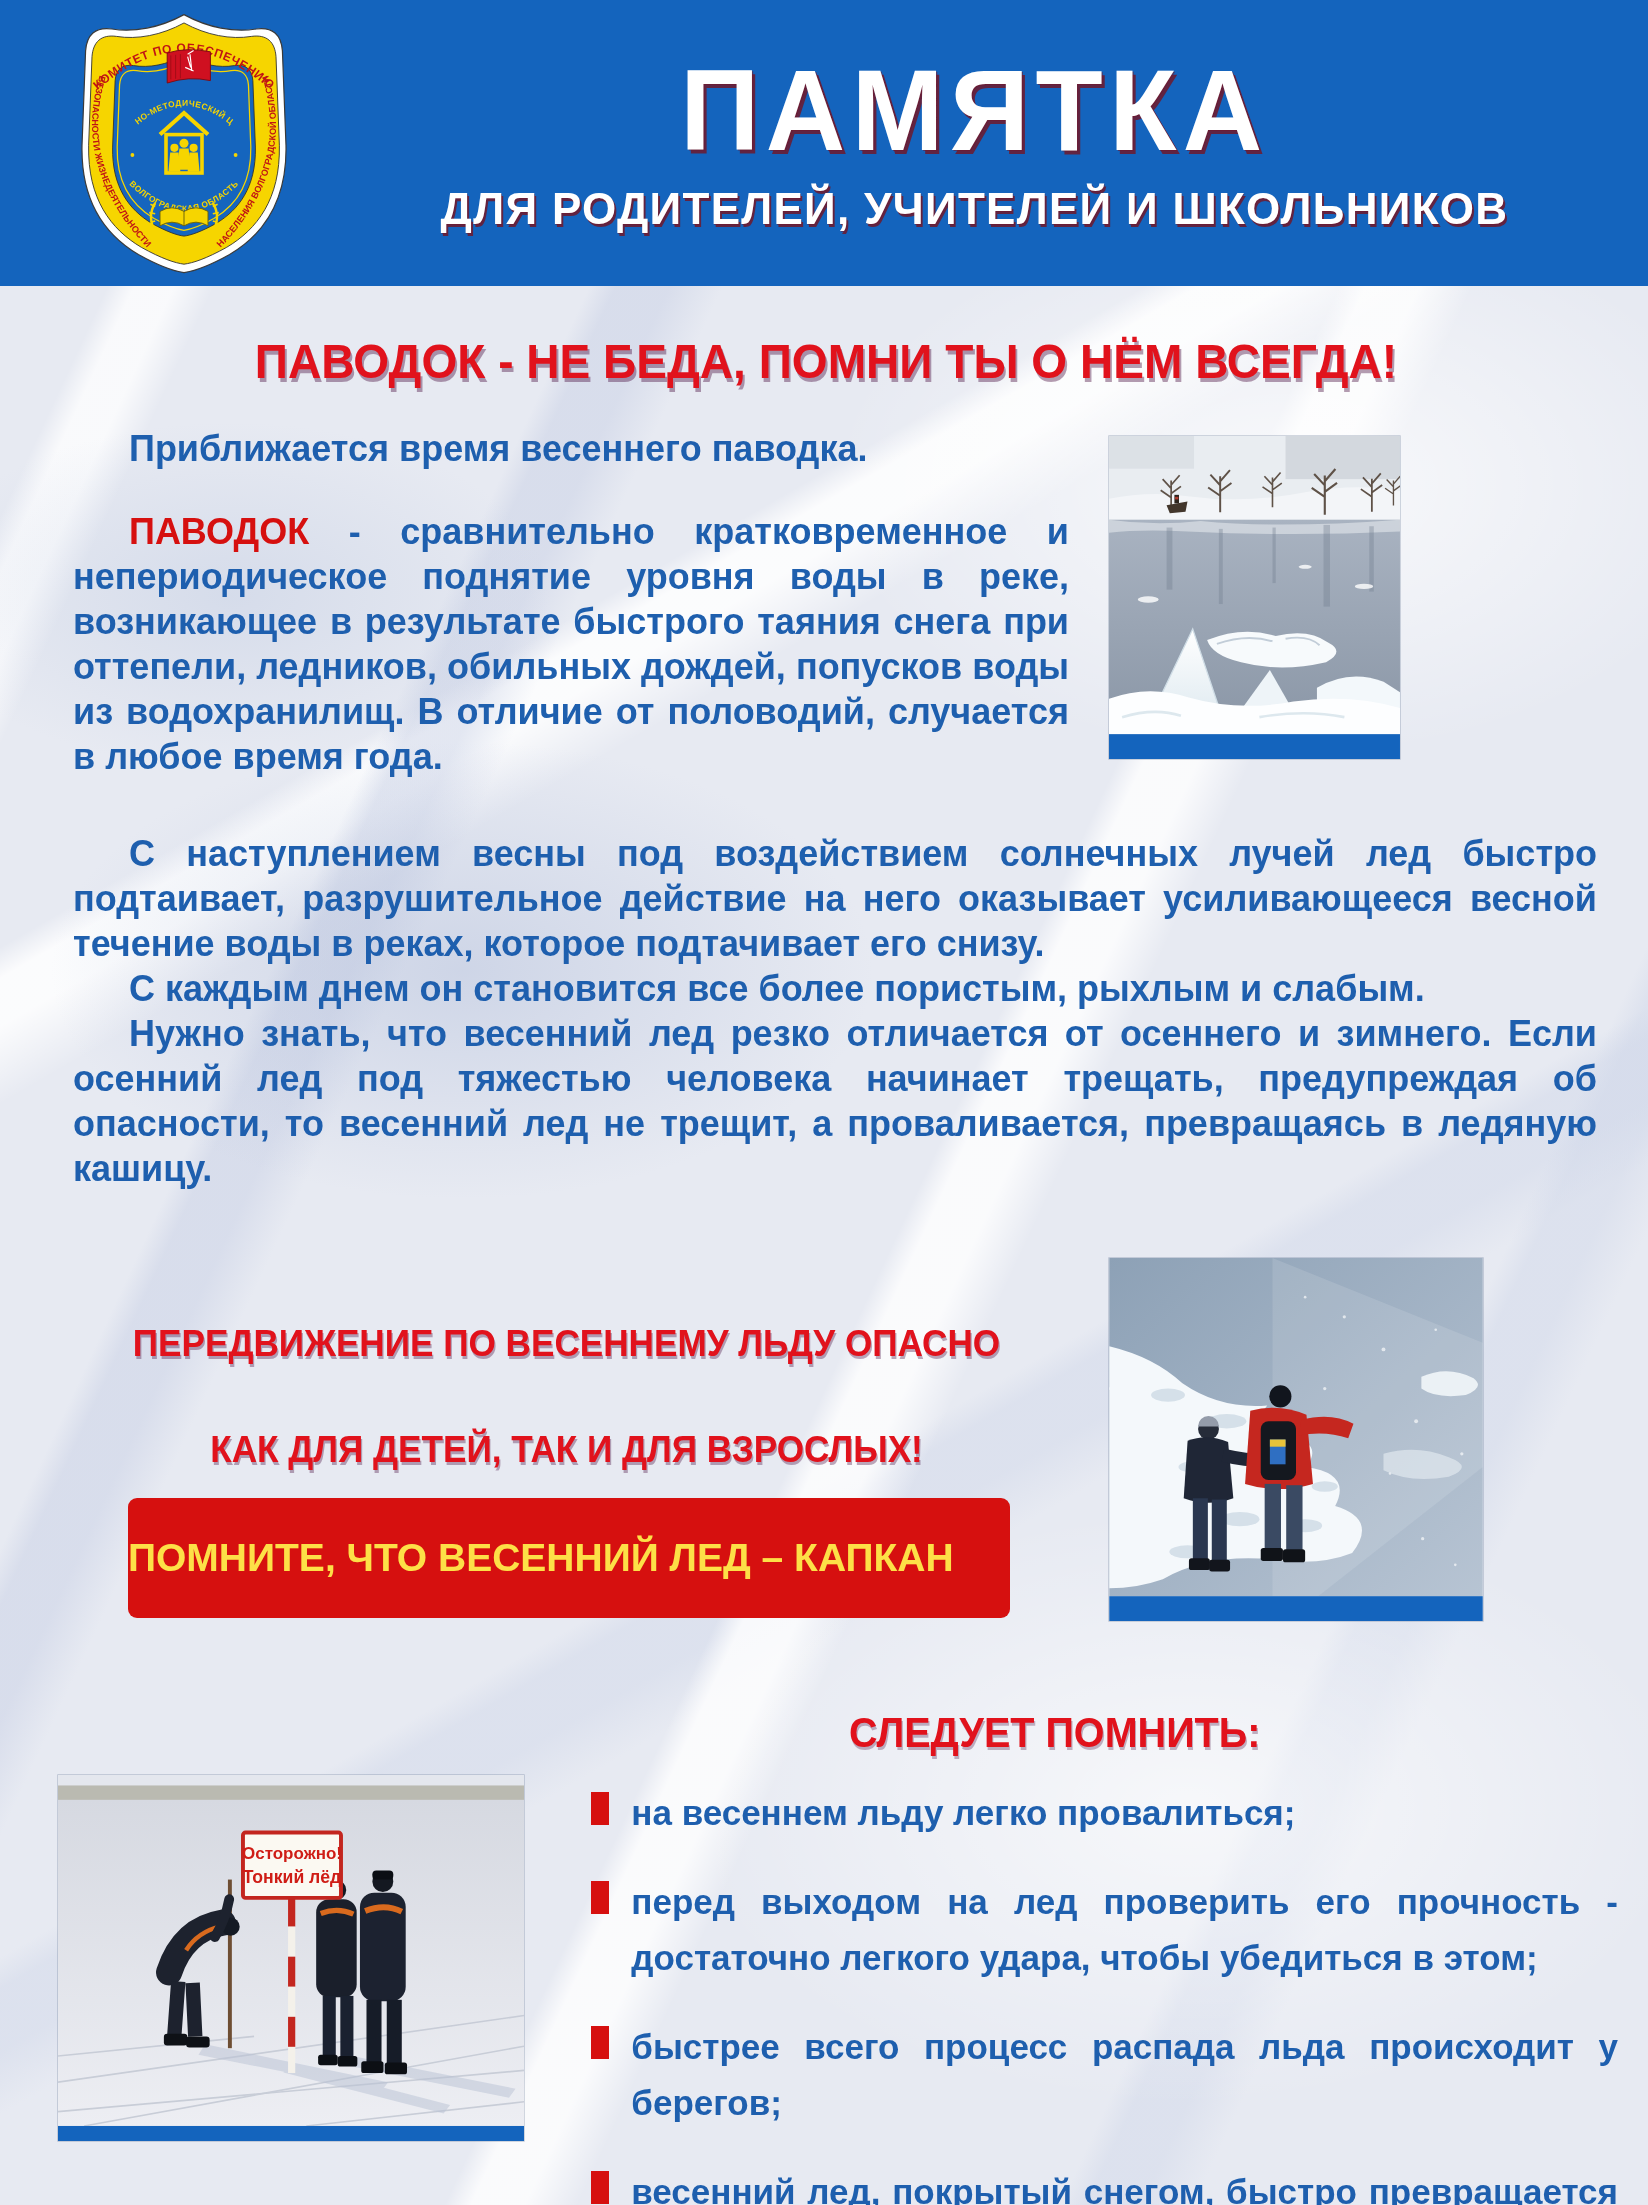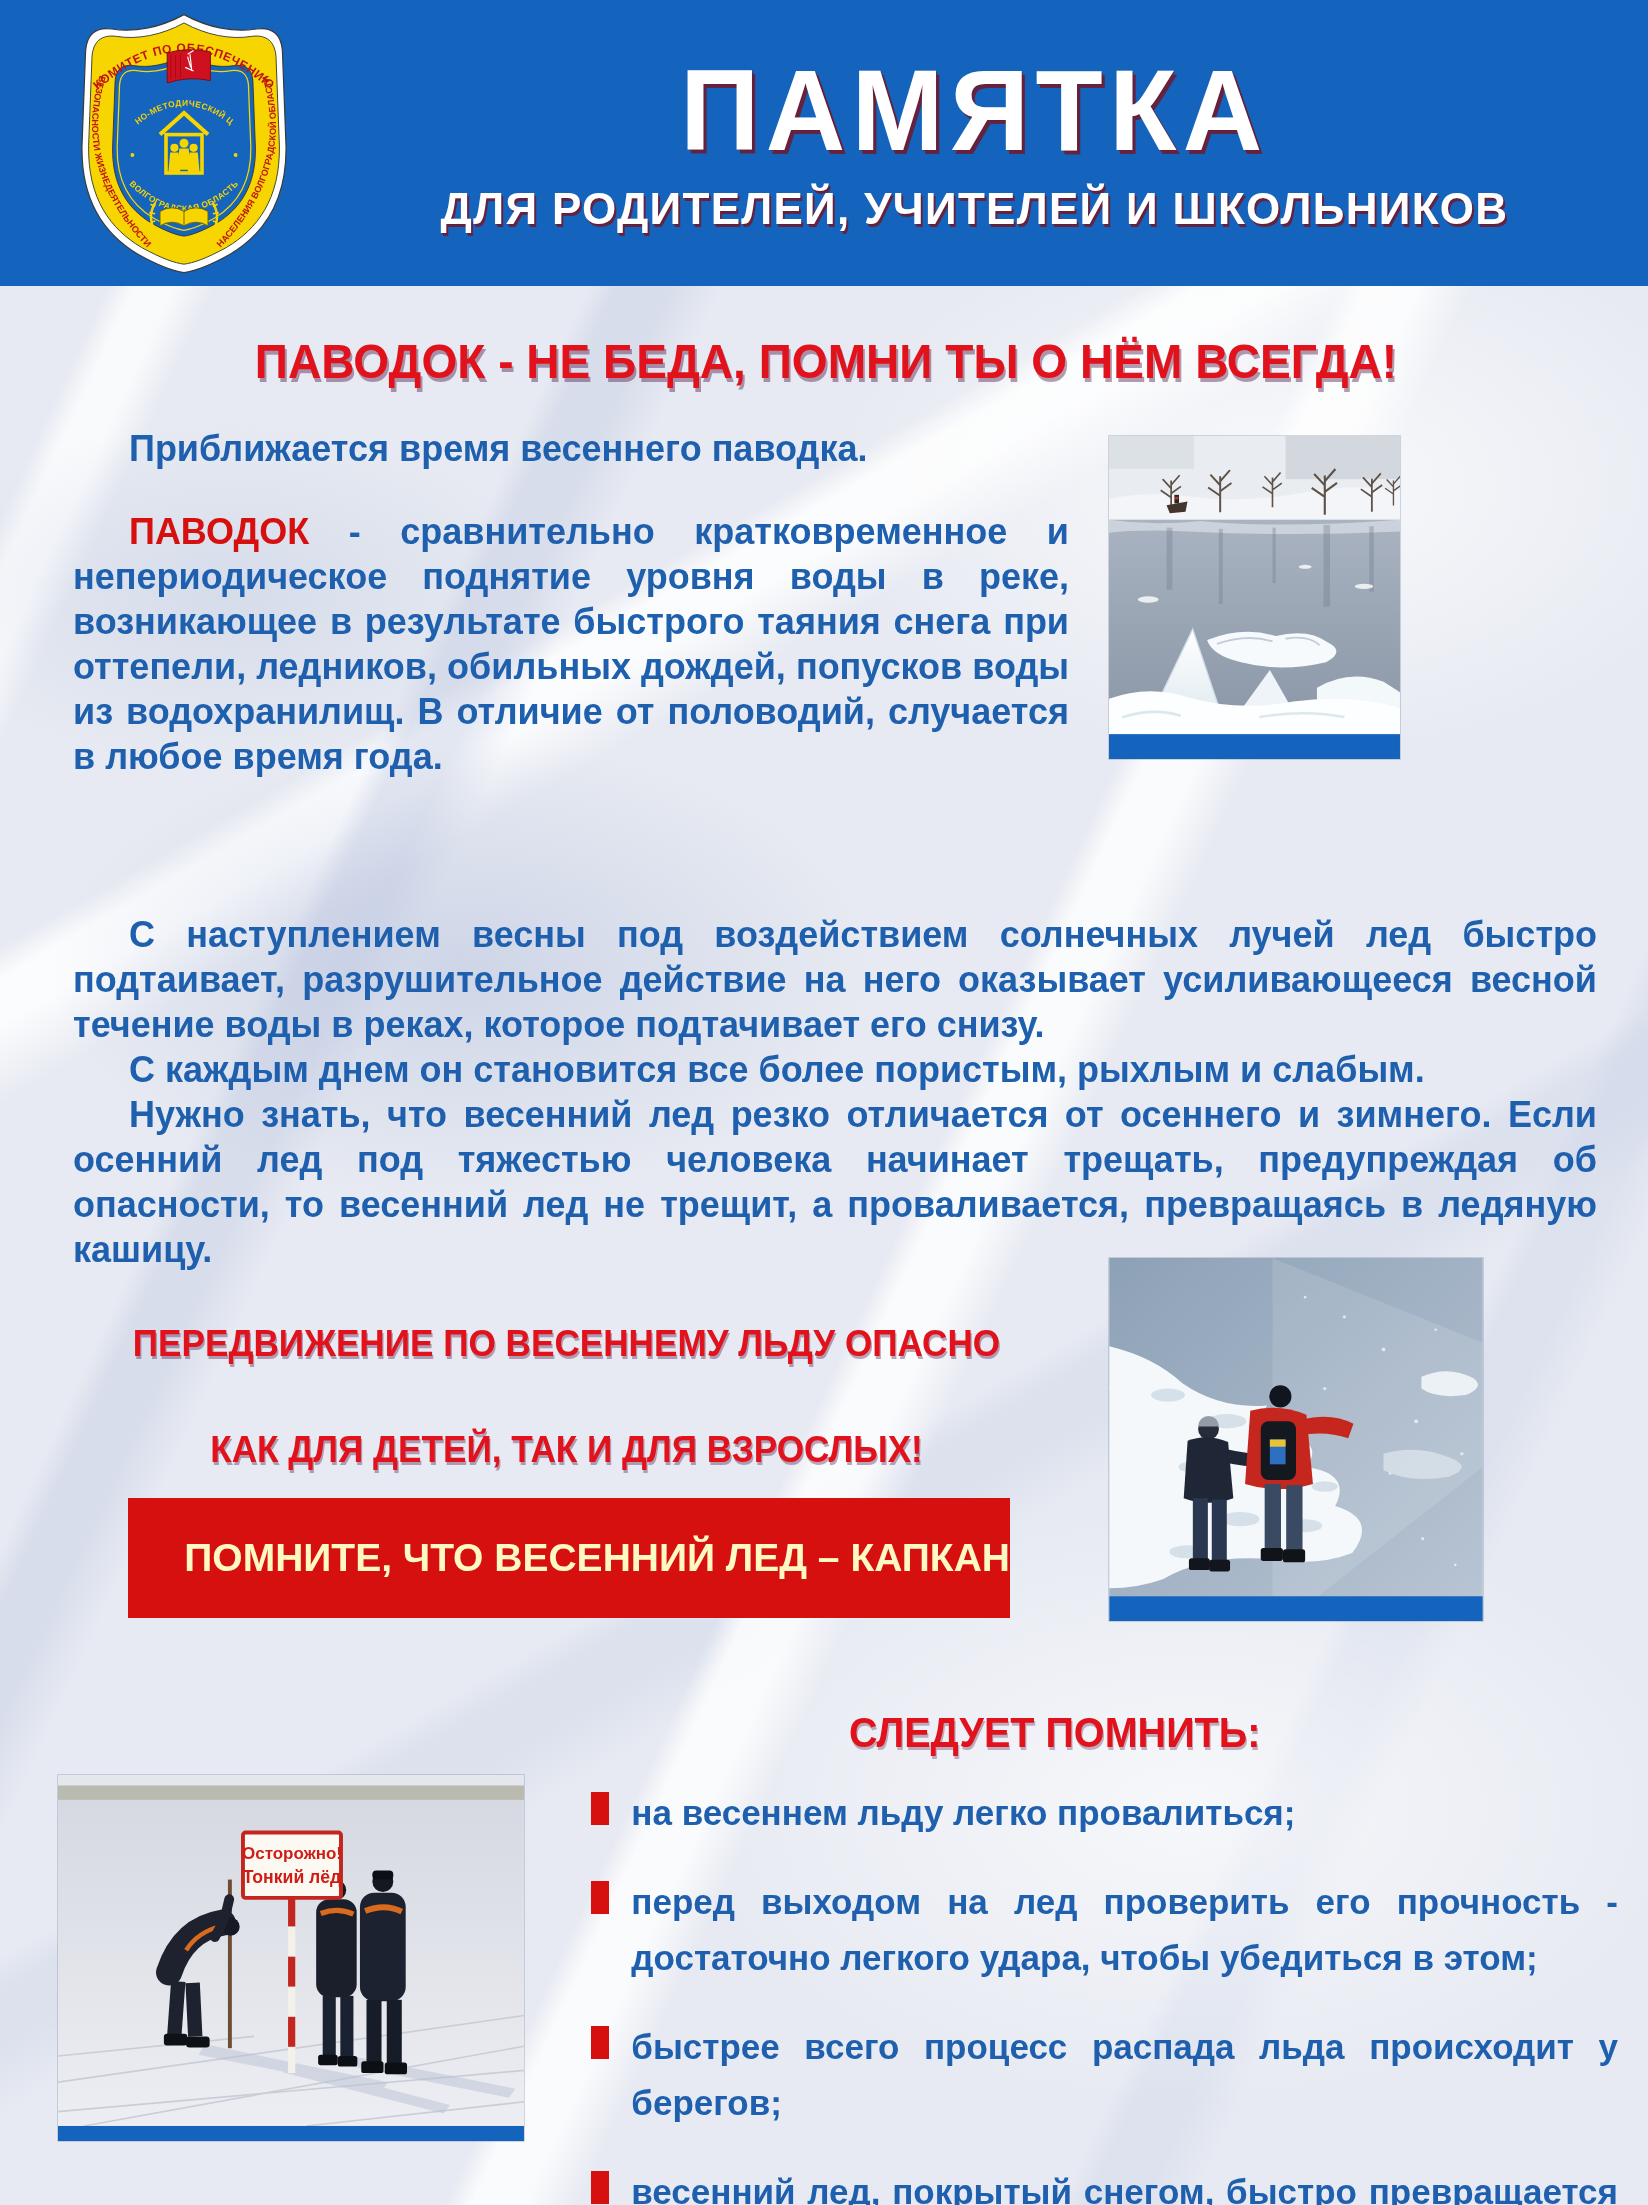--- a/index.html
+++ b/index.html
@@ -44,38 +44,38 @@
     color:#e1121c;font-size:48px;line-height:1.05;
     text-shadow:2px 3.9px 0 rgba(70,10,60,.40);
   }
   .slogan span{display:inline-block;transform:scaleX(.96);transform-origin:center;}
 
   
   .bodytext{color:#1e5fae;font-size:36px;line-height:1.25;}
   .intro{left:73px;top:426px;width:1032px;text-indent:56px;}
   .definition{left:73px;top:501px;width:996px;text-align:justify;text-indent:56px;margin-top:8px;}
   .definition .term{color:#d6100f;}
-  .paras{left:73px;top:912px;width:1524px;text-align:justify;}
+  .paras{left:73px;top:831px;width:1524px;text-align:justify;}
   .paras p{margin:0;text-indent:56px;}
 
   
   .warning{
     left:73px;top:1325px;width:987px;text-align:center;
     color:#e1121c;font-size:37px;line-height:1;
     text-shadow:1.3px 2.6px 0 rgba(70,10,60,.35);
   }
   .warning .wline{display:block;transform:scaleX(.95);}
   .warning .wline + .wline{margin-top:69px;}
 
   
   .redbox{
     left:128px;top:1498px;width:882px;height:120px;
-    background:#d6100f;color:#fef9c3;
-    display:flex;flex-direction:column;justify-content:center;align-items:flex-end;
-    font-size:39px;line-height:1.5;text-align:center;
+    background:#d6100f;color:#fde047;
+    display:flex;flex-direction:column;justify-content:center;align-items:flex-start;
+    font-size:39px;line-height:1.5;text-align:center;border-radius:9px;
   }
 
   
   .remember-h{
     left:588px;top:1711px;width:934px;text-align:center;
     color:#e1121c;font-size:43px;line-height:1;
     text-shadow:1.3px 2.6px 0 rgba(70,10,60,.30);
   }
   .remember-h span{display:inline-block;transform:scaleX(.92);}
   .bullets{left:591px;top:1785px;width:1027px;}

